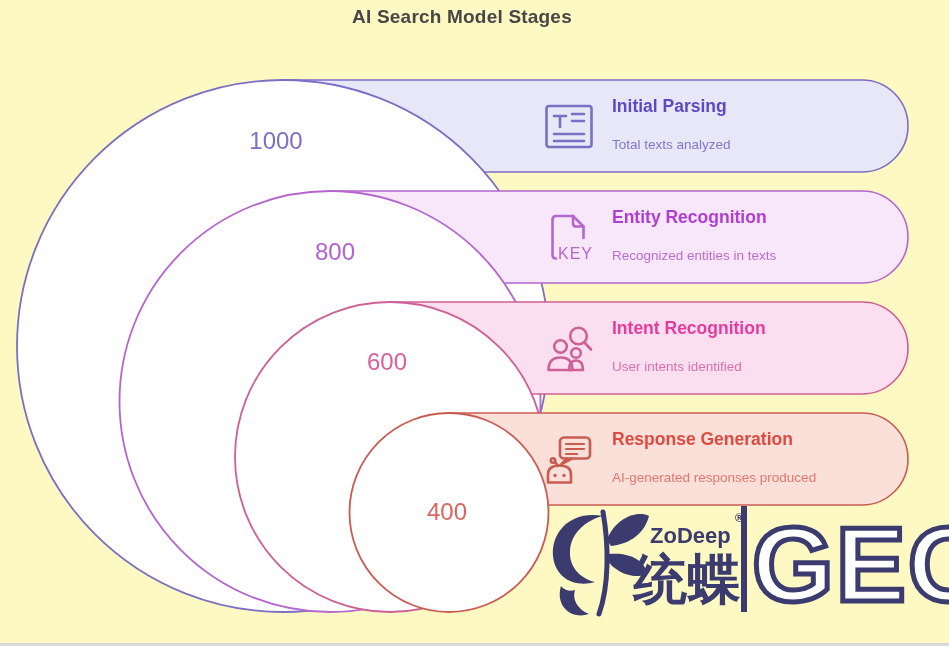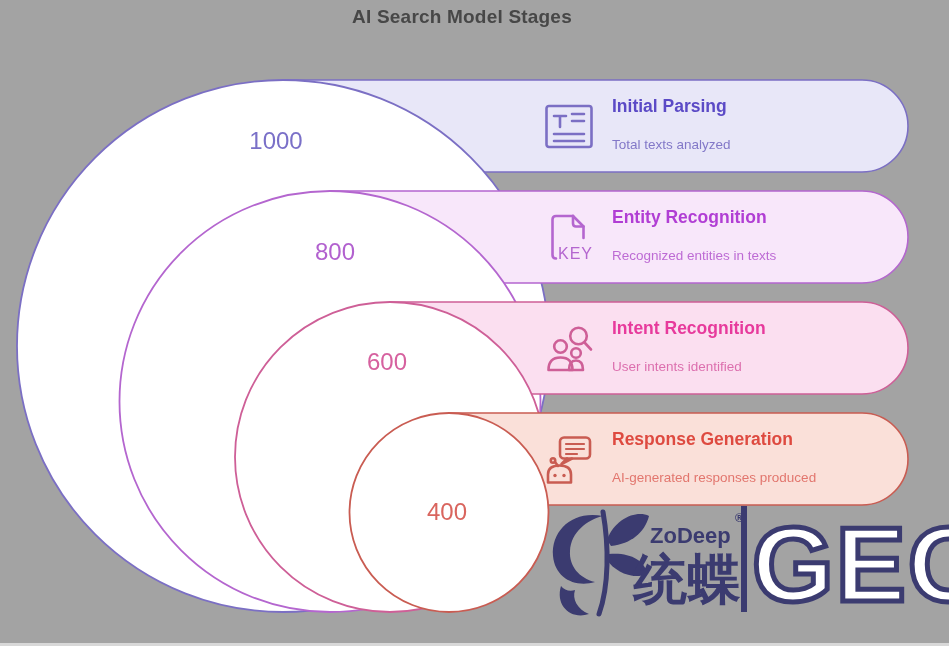--- a/index.html
+++ b/index.html
@@ -1,17 +1,17 @@
 <!DOCTYPE html>
 <html><head>
 <meta charset="utf-8">
 <style>
   html,body{margin:0;padding:0;background:#ffffff;}
   body{font-family:"Liberation Sans",sans-serif;}
-  #stage-wrap{position:relative;width:949px;height:646px;overflow:hidden;background:#a3a3a3;}
+  #stage-wrap{position:relative;width:949px;height:646px;overflow:hidden;background:#fef9c3;}
   #page-title{position:absolute;top:6px;left:0;width:924px;margin:0;text-align:center;
     font-size:19px;font-weight:bold;color:#474747;letter-spacing:.2px;}
   svg text{font-family:"Liberation Sans",sans-serif;}
   .cjk{font-family:"DejaVu Sans",sans-serif;}
 </style>
 </head>
 <body>
 
 <div id="stage-wrap">
   <h1 id="page-title">AI Search Model Stages</h1>

